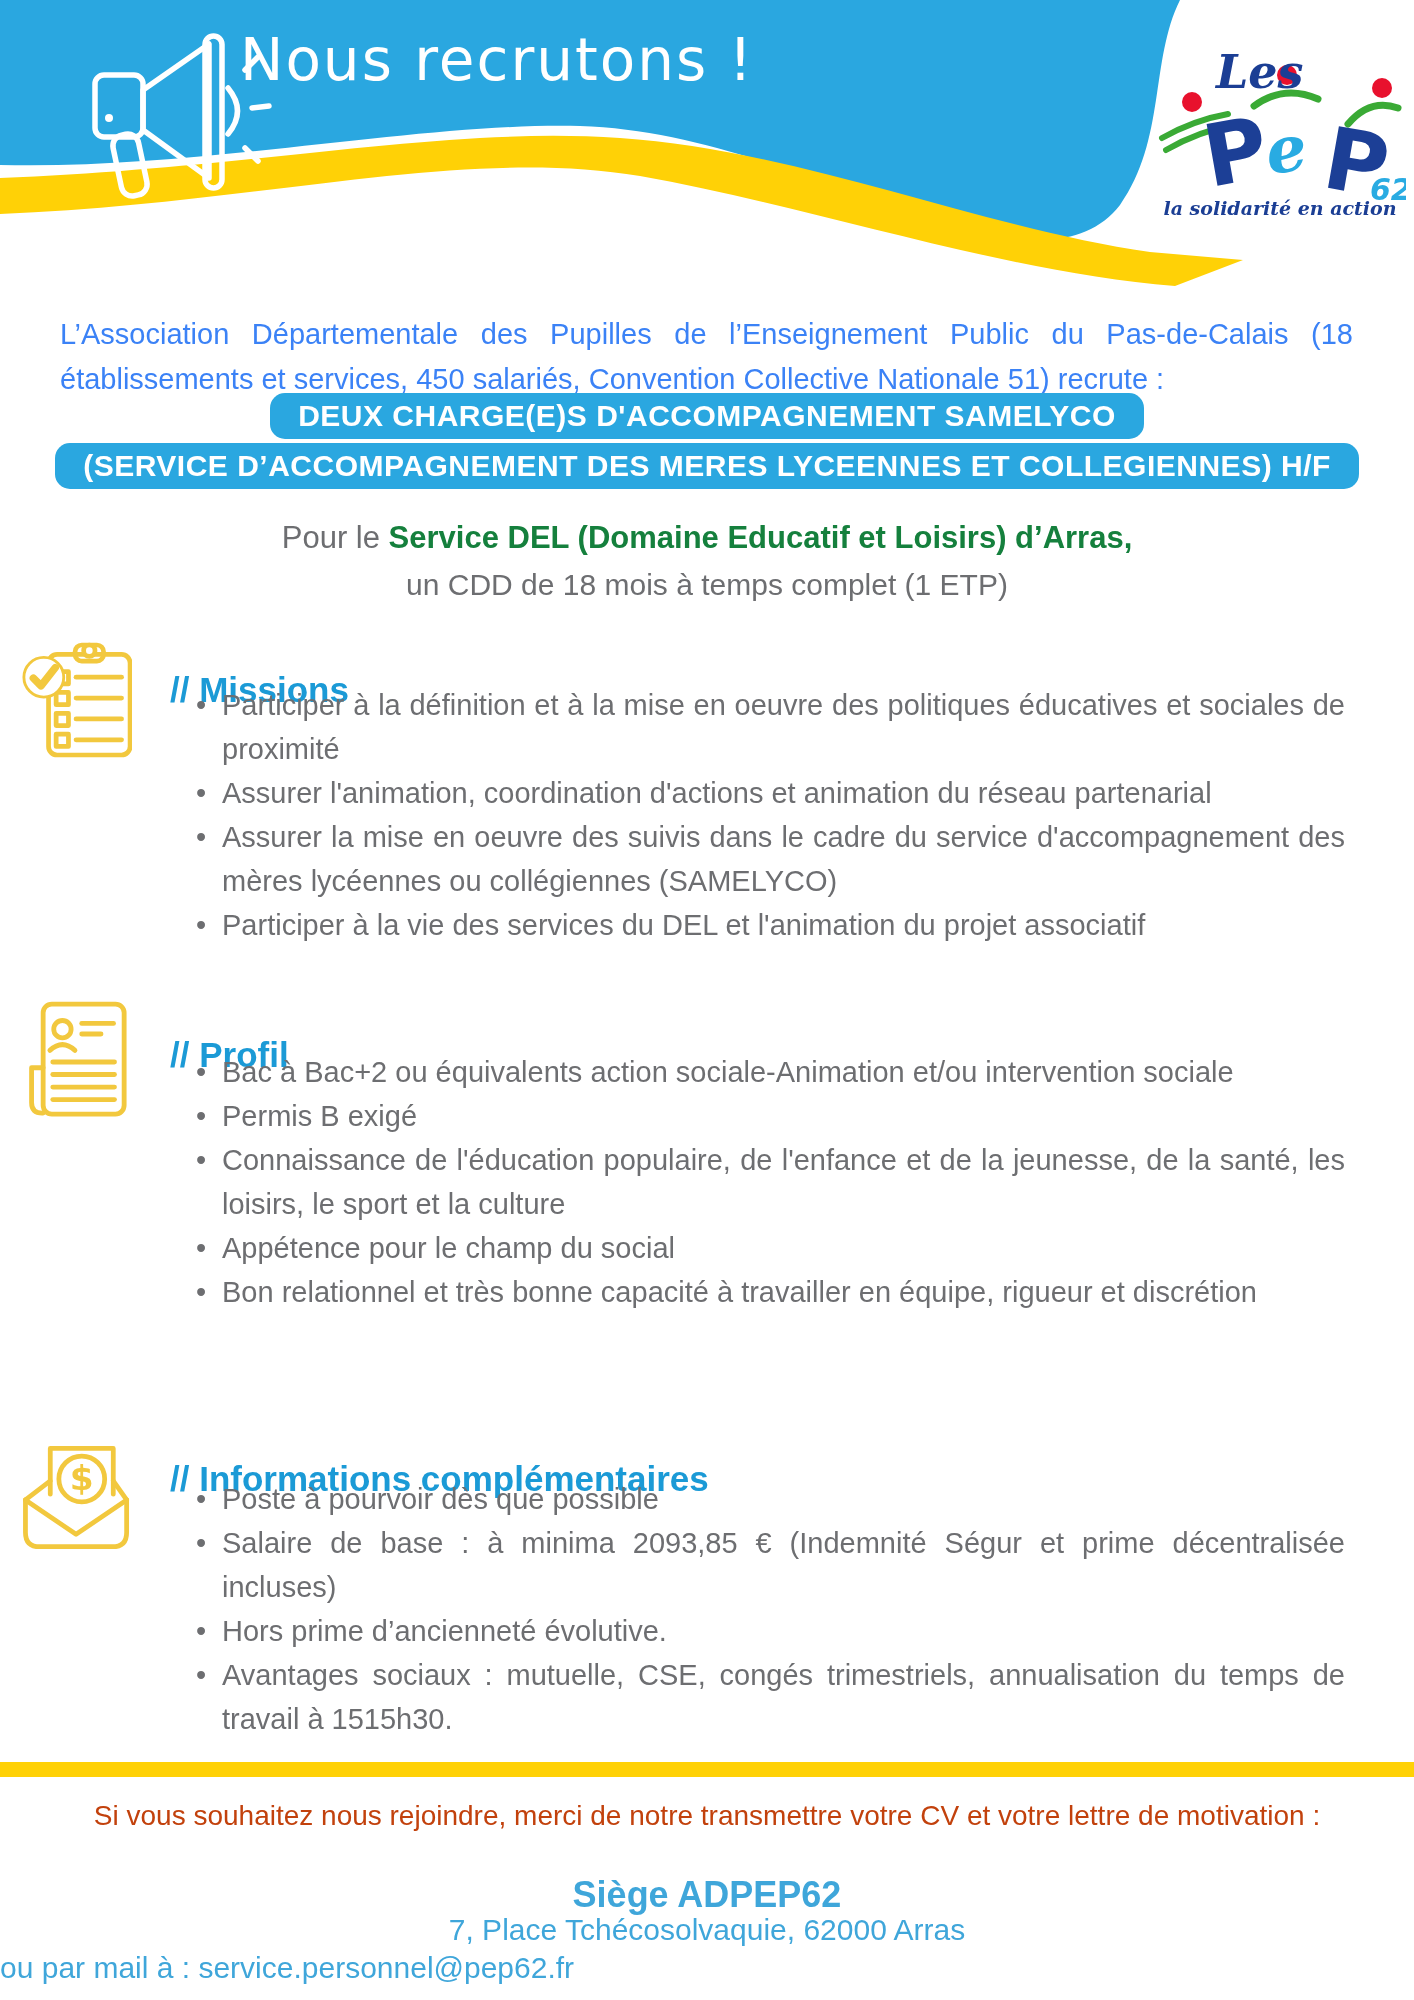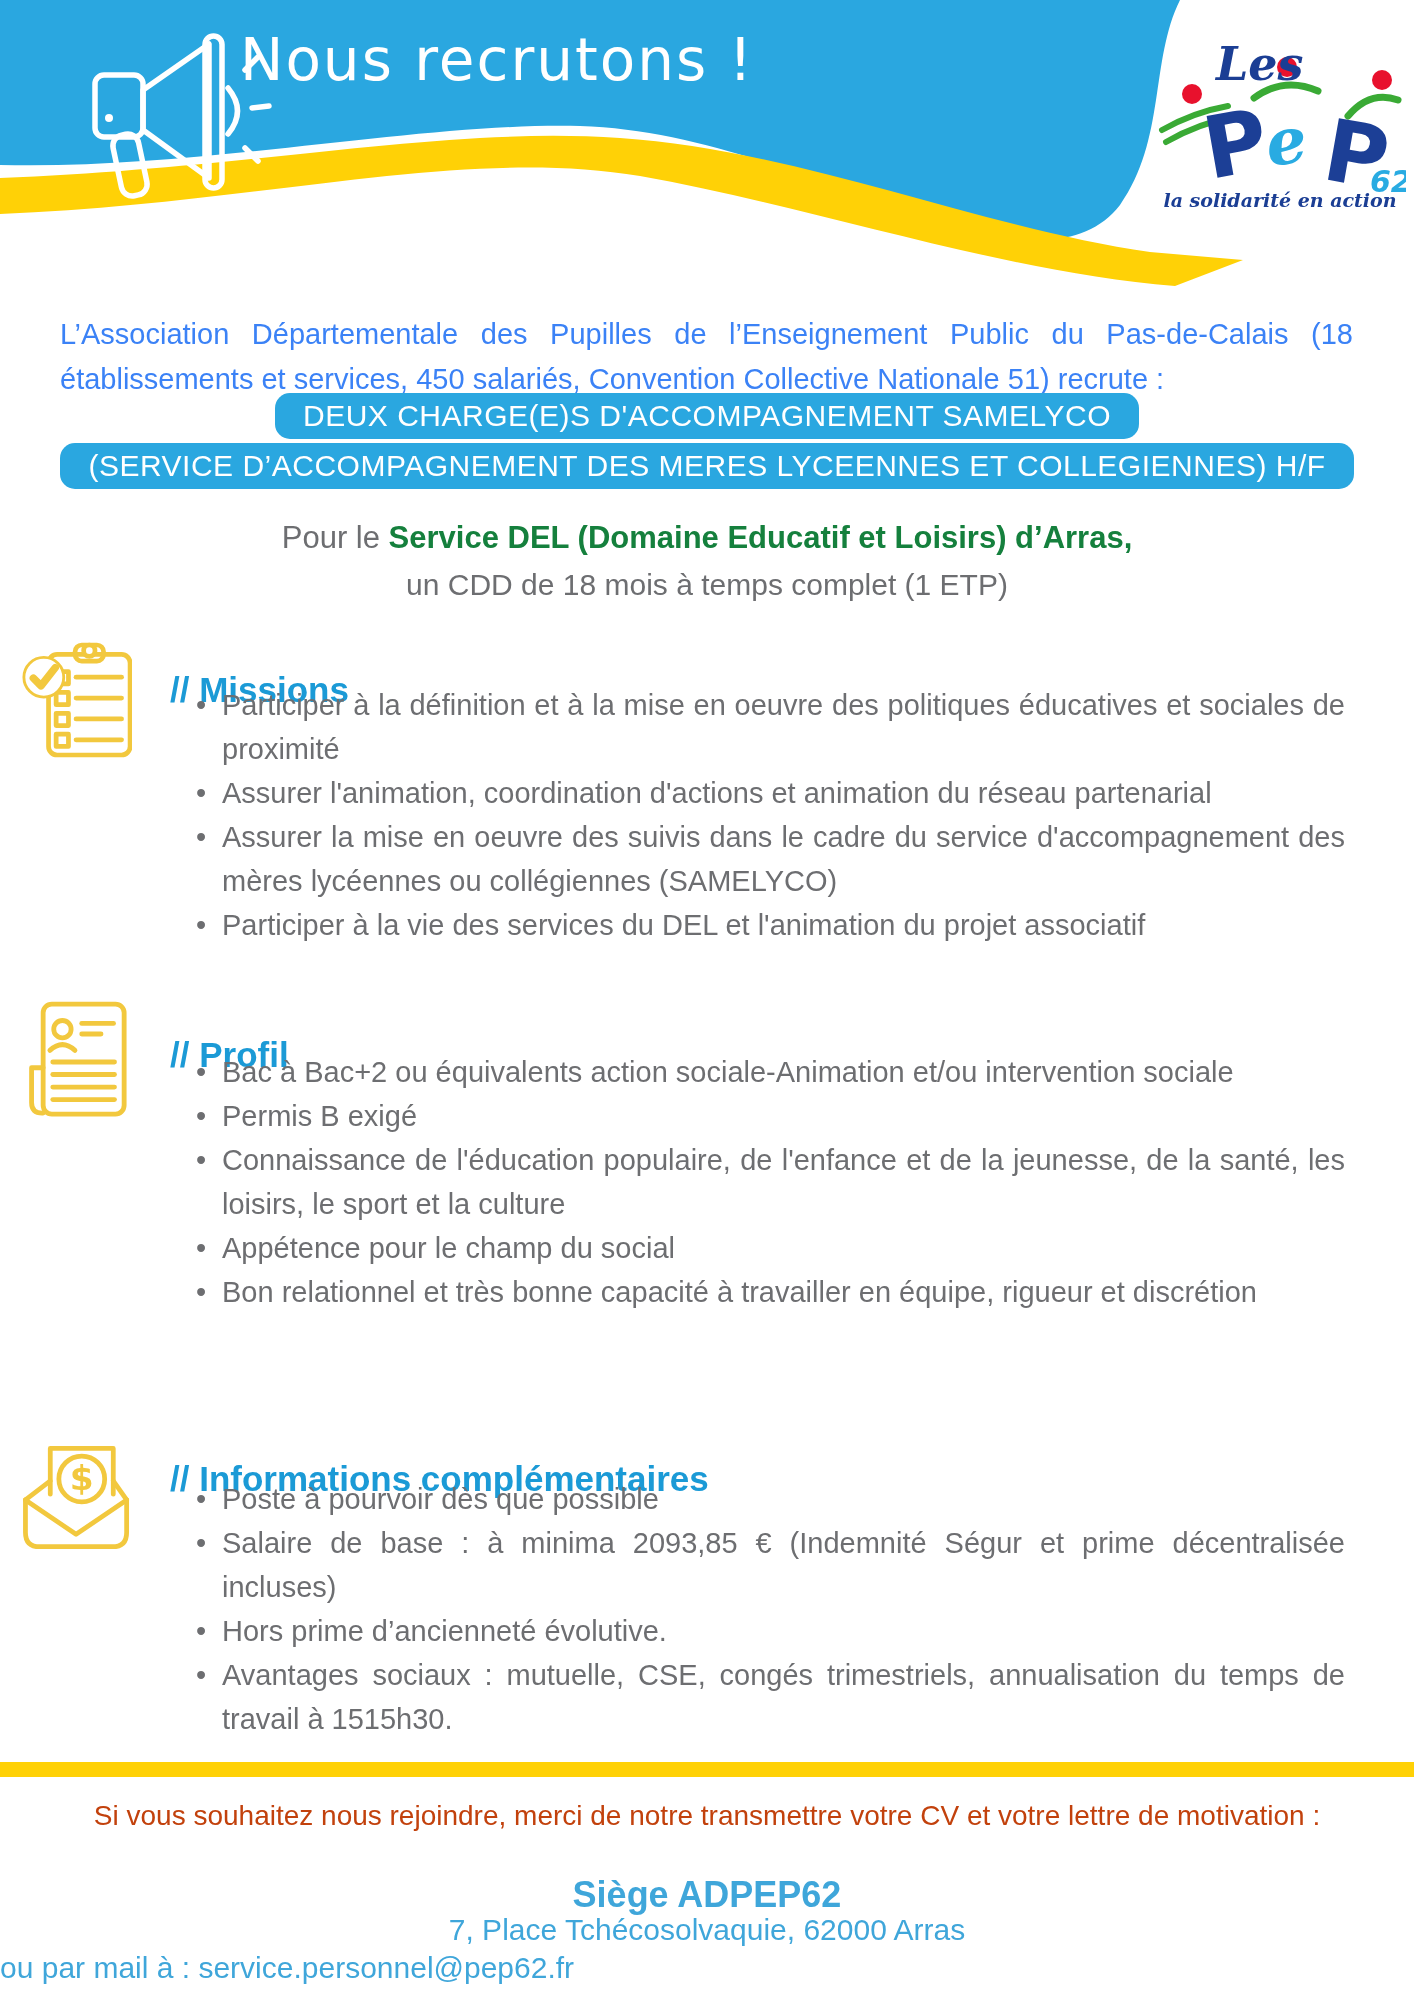--- a/index.html
+++ b/index.html
@@ -8,31 +8,31 @@
     background:#ffffff;overflow:hidden;
     font-family:"Liberation Sans", sans-serif;color:#6d6e71;
   }
   
   .header-svg{position:absolute;top:0;left:0;}
   .header-title{
     position:absolute;left:240px;top:26px;width:700px;
     font-size:58px;letter-spacing:2px;color:#ffffff;
     font-family:"DejaVu Sans", sans-serif;font-weight:500;
   }
-  .logo-wrap{position:absolute;left:1154px;top:34px;width:252px;height:176px;text-align:center;}
+  .logo-wrap{position:absolute;left:1154px;top:42px;width:252px;height:176px;text-align:center;}
   
   .intro{
     position:absolute;left:60px;top:283px;width:1293px;
     font-size:29px;line-height:45px;text-align:justify;color:#3b82f6;
   }
   
   .badges{position:absolute;left:0;top:393px;width:1414px;
     display:flex;flex-direction:column;align-items:center;gap:4px;}
   .badge{
-    background:#2aa7e0;color:#ffffff;font-weight:normal;font-size:30px;
+    background:#2aa7e0;color:#ffffff;font-weight:bold;font-size:30px;
     padding:6px 28px;border-radius:15px;white-space:nowrap;letter-spacing:.5px;
   }
   
   .pos1{position:absolute;left:0;top:520px;width:1414px;text-align:center;
     font-size:31px;color:#6d6e71;}
   .pos1 b{color:#15803d;margin-top:19px;}
   .pos2{position:absolute;left:0;top:568px;width:1414px;text-align:center;
     font-size:30px;color:#6d6e71;}
   
   .section-title{position:absolute;left:170px;font-size:35px;font-weight:bold;color:#1b9ad6;}

